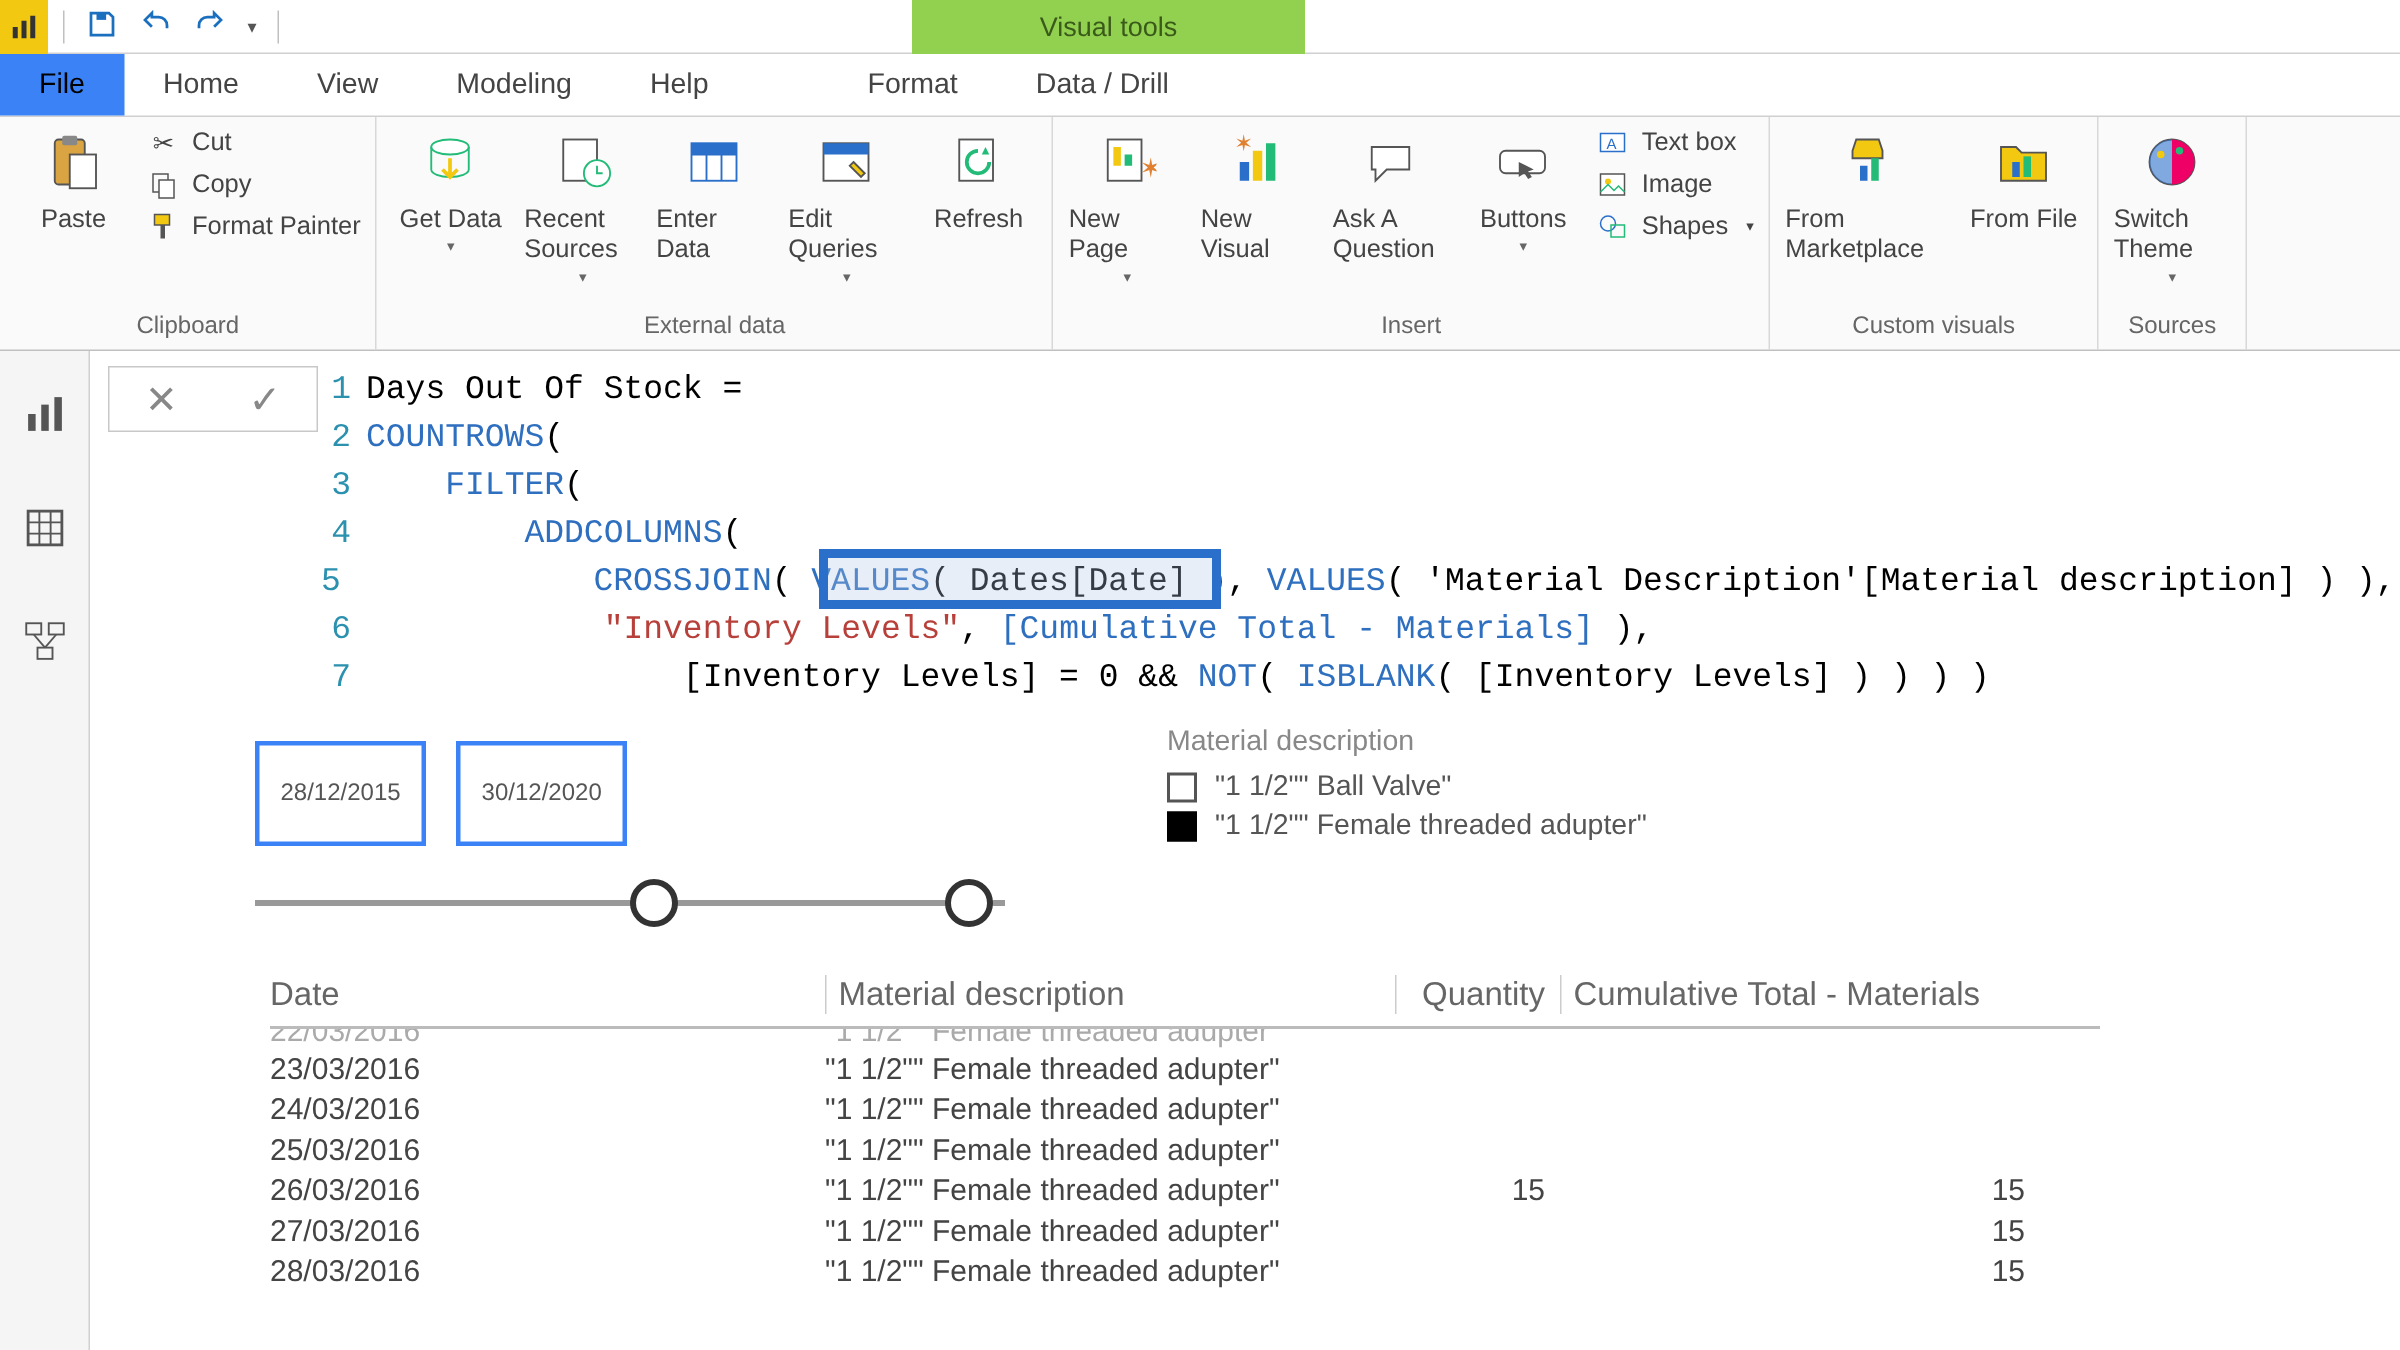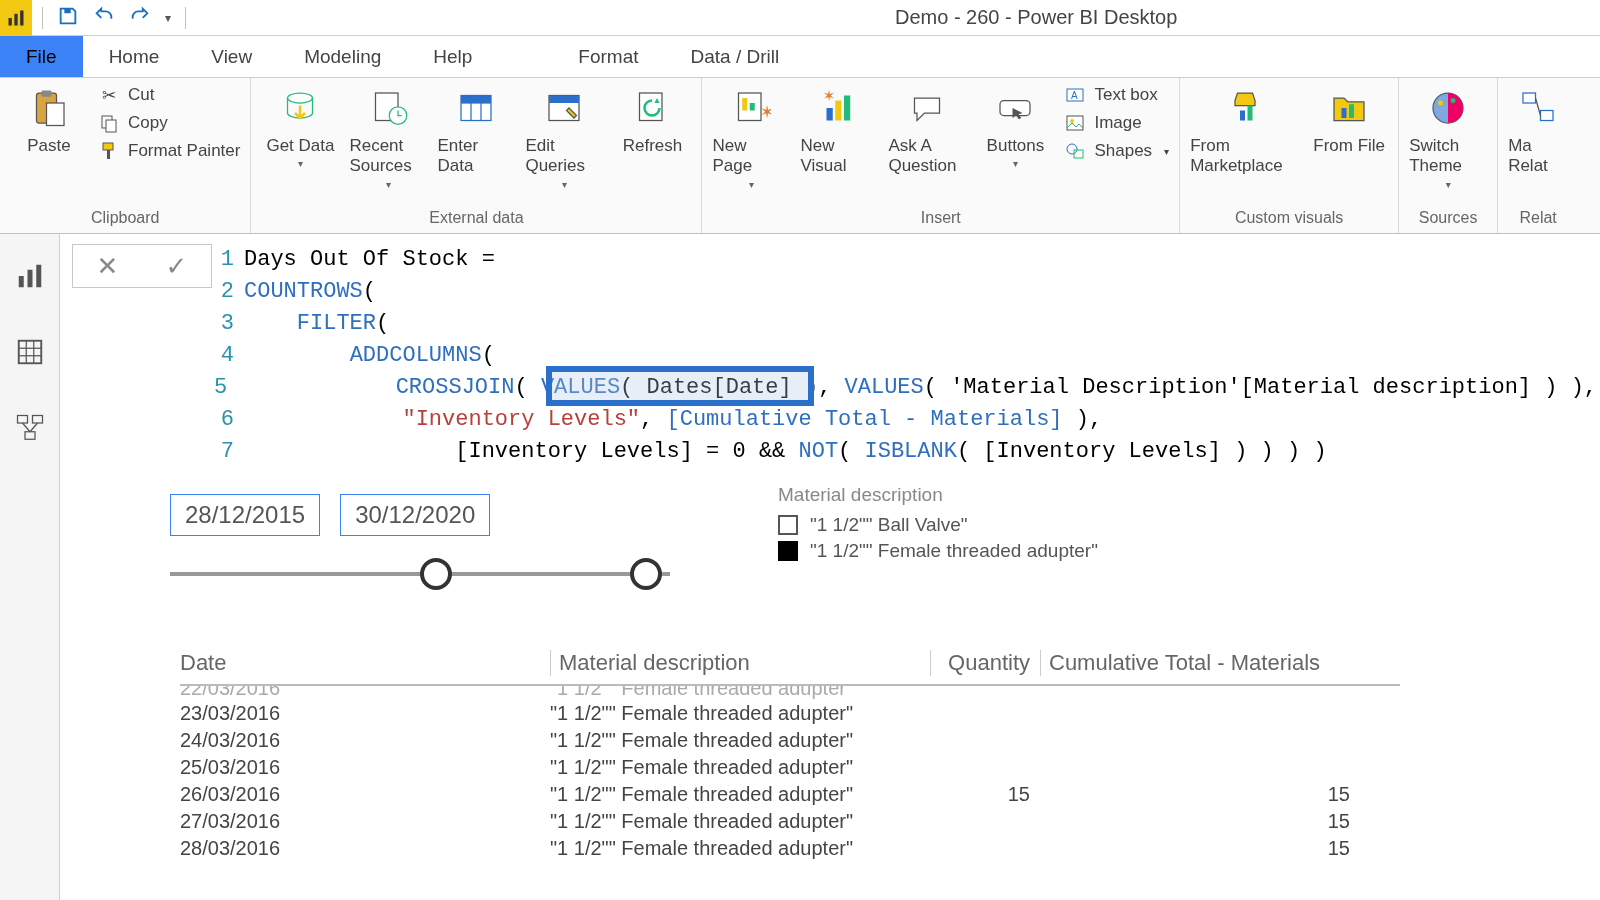--- a/index.html
+++ b/index.html
@@ -45,21 +45,21 @@
 .ln { width: 30px; text-align: right; color: #2b91af; padding-right: 10px; user-select: none; }
 .code-txt { white-space: pre; }
 .kw { color: #2e6fbf; }
 .str { color: #b8403a; }
 .col { color: #2e6fbf; }
 .highlight-box { position: absolute; border: 6px solid #2a6fc9; background: rgba(180,200,230,0.3); pointer-events: none; }
 
 
 .slicer { position: absolute; left: 170px; top: 494px; }
 .slicer-dates { display: flex; gap: 20px; }
-.slicer-date { border: 1px solid #3b82f6; padding: 6px 14px; font-size: 24px; color: #555; background: #fff; }
+.slicer-date { border: 3px solid #3b82f6; padding: 23px 14px; font-size: 16px; color: #555; background: #fff; }
 .slider { position: relative; width: 500px; height: 40px; margin-top: 18px; }
 .slider-track { position: absolute; left: 0; right: 0; top: 18px; height: 4px; background: #999; }
 .slider-handle { position: absolute; top: 4px; width: 32px; height: 32px; border: 4px solid #333; border-radius: 50%; background: #fff; }
 
 .legend { position: absolute; left: 778px; top: 484px; font-size: 19px; color: #555; }
 .legend-title { color: #888; margin-bottom: 8px; }
 .legend-item { display: flex; align-items: center; gap: 12px; margin: 4px 0; }
 .swatch { width: 20px; height: 20px; border: 2px solid #555; }
 .swatch.filled { background: #000; border-color: #000; }
 
@@ -94,21 +94,21 @@
         </svg></span>
     <span><svg viewBox="0 0 24 24" width="22" height="22">
           <path d="M9 14l-5-5 5-5v3h5a6 6 0 016 6v2" fill="none" stroke="#1a6fbf" stroke-width="2"></path>
         </svg></span>
     <span><svg viewBox="0 0 24 24" width="22" height="22">
           <path d="M15 14l5-5-5-5v3h-5a6 6 0 00-6 6v2" fill="none" stroke="#1a6fbf" stroke-width="2"></path>
         </svg></span>
     <span style="font-size:12px;color:#555">▾</span>
     <span class="qat-sep"></span>
   </div>
-  <div class="app-title">Demo - 260 - Power BI Desktop</div>
+  <div class="visual-tools-tab">Visual tools</div>
 </div>
 
 <div class="ribbon-tabs">
   <div class="tab file">File</div>
   <div class="tab">Home</div>
   <div class="tab">View</div>
   <div class="tab">Modeling</div>
   <div class="tab">Help</div>
   <div style="width:54px"></div>
   <div class="tab">Format</div>
@@ -344,36 +344,20 @@
             </svg>
           </div>
           <div class="lbl">Switch
 Theme</div>
           <div class="dd">▾</div>
         </div>
     </div>
     <div class="group-label">Sources</div>
   </div>
 
-  <div class="group" style="border-right:none">
-    <div class="group-body">
-      <div class="big-btn" style="width:60px">
-          <div class="icon">
-            <svg width="40" height="40" viewBox="0 0 32 32">
-              <rect x="4" y="4" width="10" height="8" fill="#fff" stroke="#2a6fc9"></rect>
-              <rect x="18" y="18" width="10" height="8" fill="#fff" stroke="#2a6fc9"></rect>
-              <line x1="14" y1="8" x2="18" y2="22" stroke="#555"></line>
-            </svg>
-          </div>
-          <div class="lbl">Ma
-Relat</div>
-        </div>
-    </div>
-    <div class="group-label">Relat</div>
-  </div>
 </div>
 
 <div class="leftrail">
   <div class="rail-btn">
       <svg width="30" height="30" viewBox="0 0 24 24">
         <rect x="3" y="12" width="4" height="9" fill="#555"></rect>
         <rect x="10" y="7" width="4" height="14" fill="#555"></rect>
         <rect x="17" y="3" width="4" height="18" fill="#555"></rect>
       </svg>
     </div>

